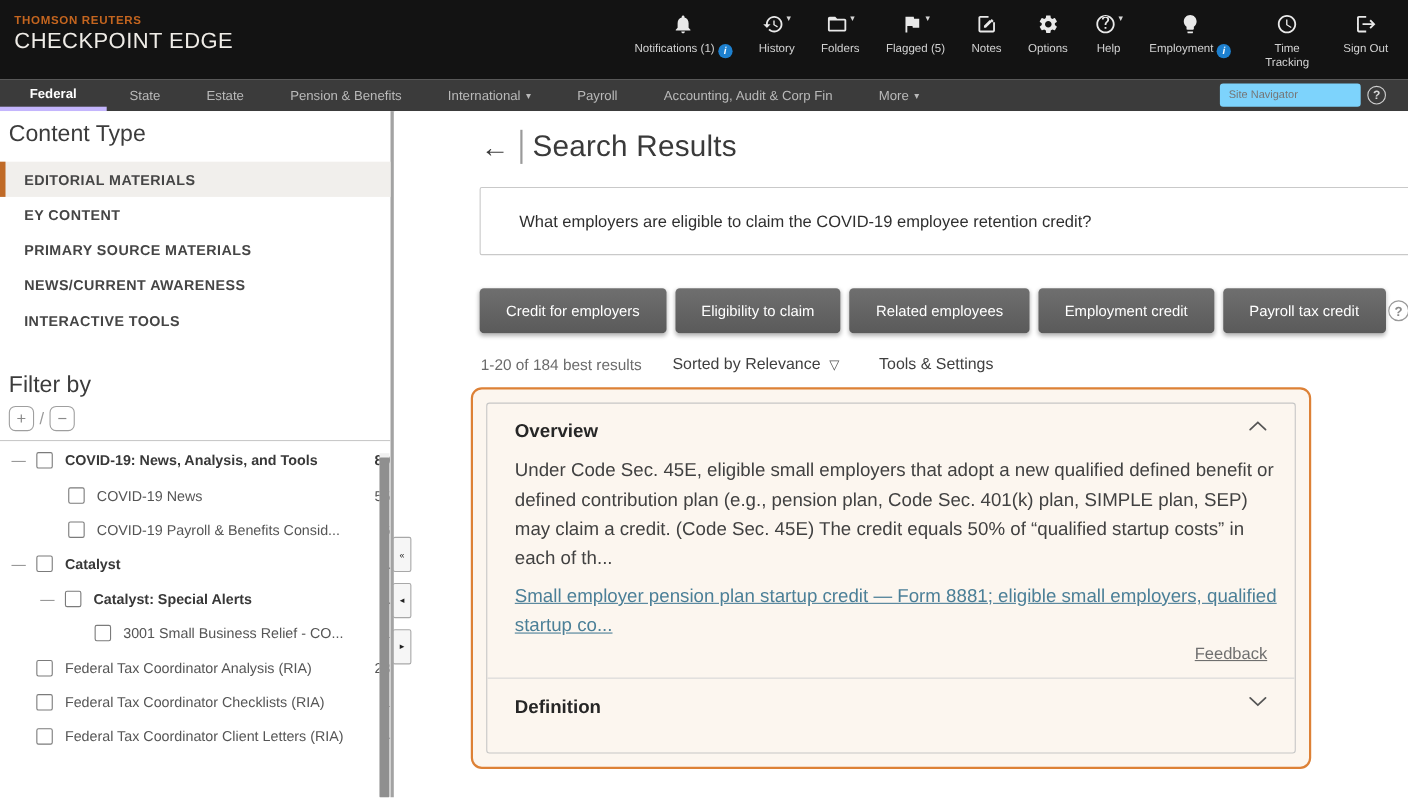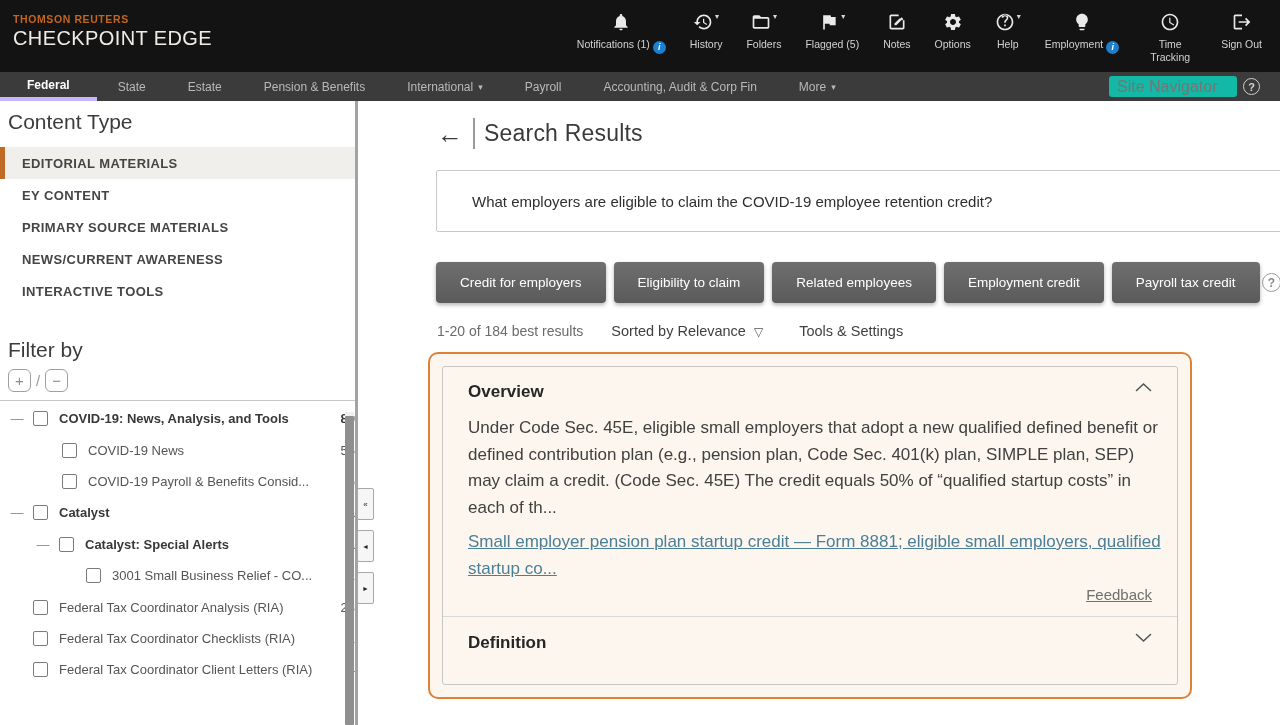--- a/index.html
+++ b/index.html
@@ -21,21 +21,21 @@
   .ibadge { display:inline-flex; justify-content:center; align-items:center; width:13px; height:13px;
             border-radius:50%; background:#1d80cf; color:#fff; font-size:9px; font-weight:700;
             font-style:italic; margin-left:3px; vertical-align:-2px; }
 
   
   #nav { position:absolute; top:72px; left:0; width:1280px; height:29px; background:#3b3b3b; display:flex; align-items:stretch; }
   .nav-item { display:flex; align-items:center; padding:0 21px; font-size:12px; color:#b9b9b9; cursor:pointer; white-space:nowrap; }
   .nav-item.active { color:#fff; font-weight:700; border-bottom:4px solid #c4b5fd; padding-left:27px; padding-right:27px; }
   .nav-item .tcaret { top:0; font-size:9px; margin-left:5px; color:#b9b9b9; }
   #site-nav-wrap { position:absolute; right:20px; top:4px; display:flex; align-items:center; }
-  #site-nav { width:128px; height:21px; border:none; border-radius:3px; background:#14b8a6; font-size:16px;
+  #site-nav { width:128px; height:21px; border:none; border-radius:3px; background:#7dd3fc; font-size:10px;
               padding:0 8px; color:#333; outline:none; font-family:"Liberation Sans",sans-serif; }
   .qcircle { display:inline-flex; justify-content:center; align-items:center; width:17px; height:17px;
              border:1.5px solid #cfcfcf; border-radius:50%; color:#d6d6d6; font-size:11px; font-weight:700; margin-left:6px; }
 
   
   #sidebar { position:absolute; top:101px; left:0; width:358px; height:624px; background:#fff; border-right:3px solid #a3a3a3; }
   .side-h { font-size:21px; color:#3c3c3c; padding:9px 0 0 8px; }
   #ct-list { margin-top:13px; }
   .ct-item { height:32px; display:flex; align-items:center; padding-left:22px; font-size:13px; font-weight:700;
              color:#454545; letter-spacing:.4px; cursor:pointer; position:relative; }
@@ -69,21 +69,21 @@
               cursor:pointer; z-index:5; }
   #pane-btn-1 { top:488px; }
   #pane-btn-2 { top:530px; font-size:7px; }
   #pane-btn-3 { top:572px; font-size:7px; }
 
   
   #main { position:absolute; top:101px; left:359px; width:921px; height:624px; background:#fff; }
   #title-row { position:absolute; left:78px; top:17px; display:flex; align-items:center; }
   #back-arrow { font-size:26px; color:#3a3a3a; cursor:pointer; line-height:1; }
   #title-bar { width:2px; height:31px; background:#9a9a9a; margin:0 9px 0 10px; }
-  #page-title { font-size:23px; color:#3a3a3a; letter-spacing:.2px; }
+  #page-title { font-size:27px; color:#3a3a3a; letter-spacing:.2px; }
 
   #query-box { position:absolute; left:77px; top:69px; width:850px; height:62px; background:#fff;
                border:1px solid #c9c9c9; border-radius:2px; display:flex; align-items:center; cursor:text; }
   #query-text { margin-left:35px; font-size:15px; color:#2f2f2f; }
 
   #chips-row { position:absolute; left:77px; top:161px; display:flex; gap:8px; }
   .chip { height:41px; padding:0 24px; display:flex; align-items:center; border-radius:4px; color:#fff;
           font-size:13.5px; background:linear-gradient(#6f6f6f,#5a5a5a); box-shadow:0 2px 4px rgba(0,0,0,.3);
           cursor:pointer; white-space:nowrap; }
   #chips-help { position:absolute; left:903px; top:172px; width:19px; height:19px; border:1.5px solid #9a9a9a;

